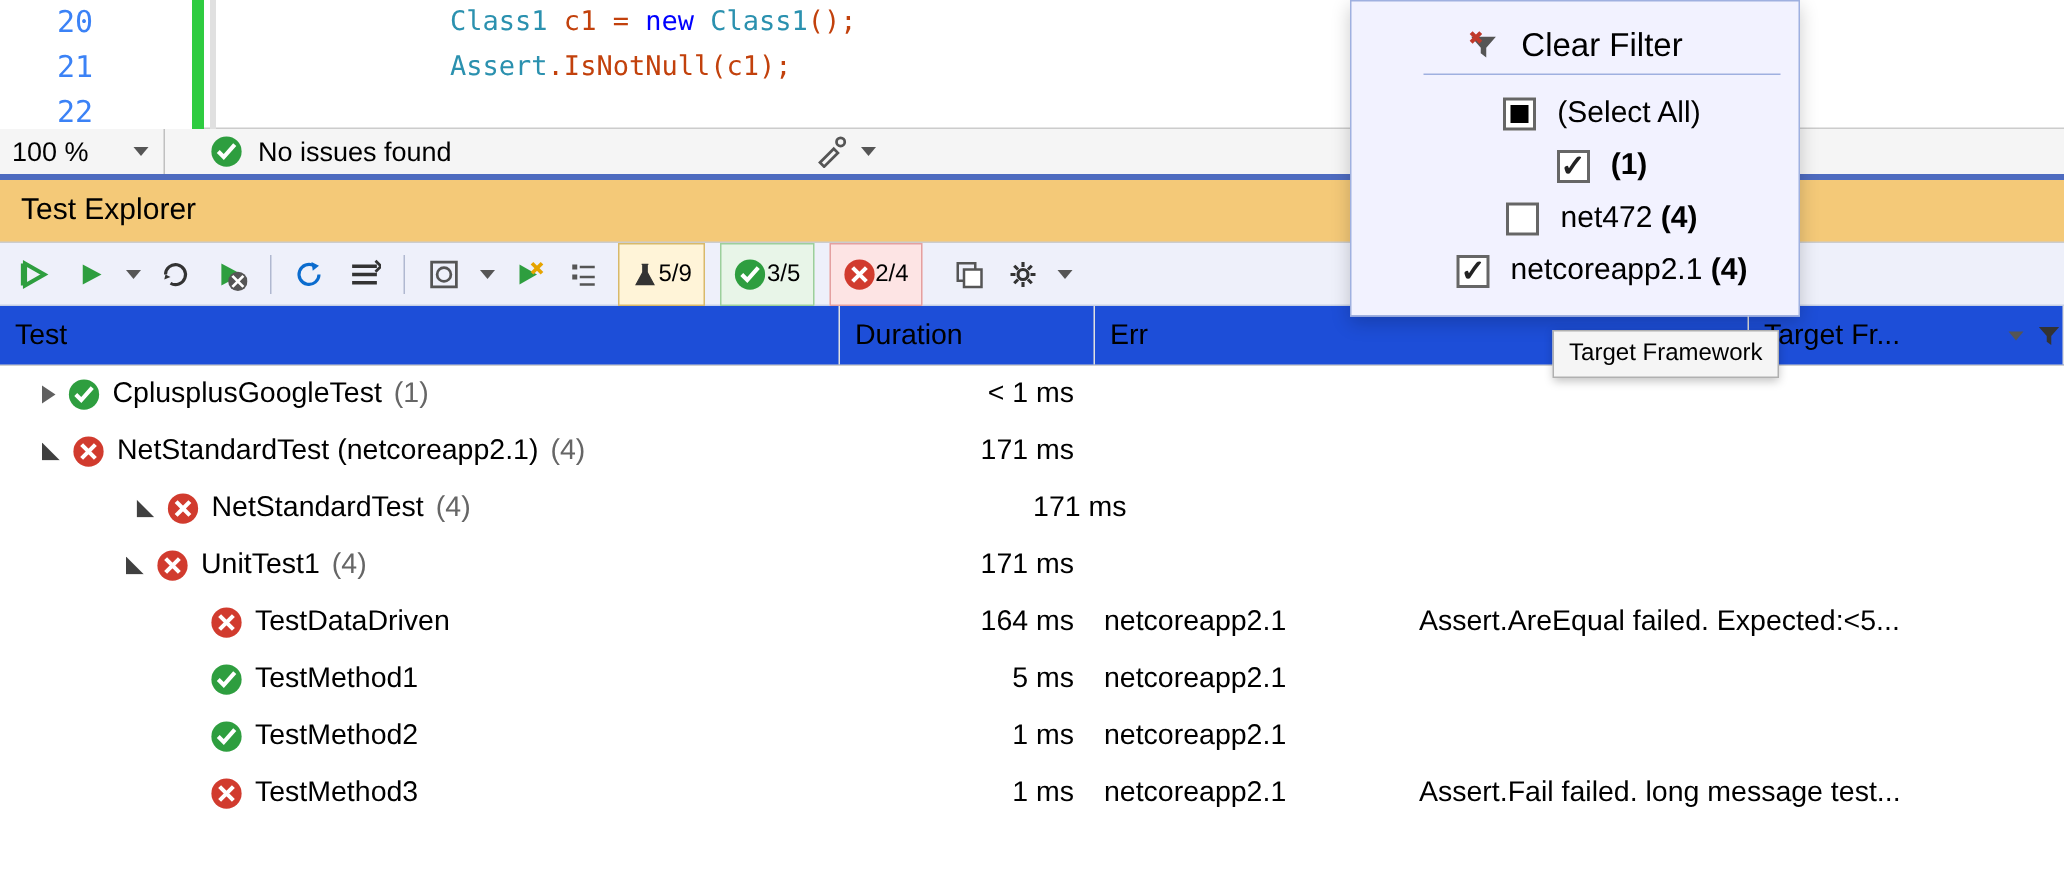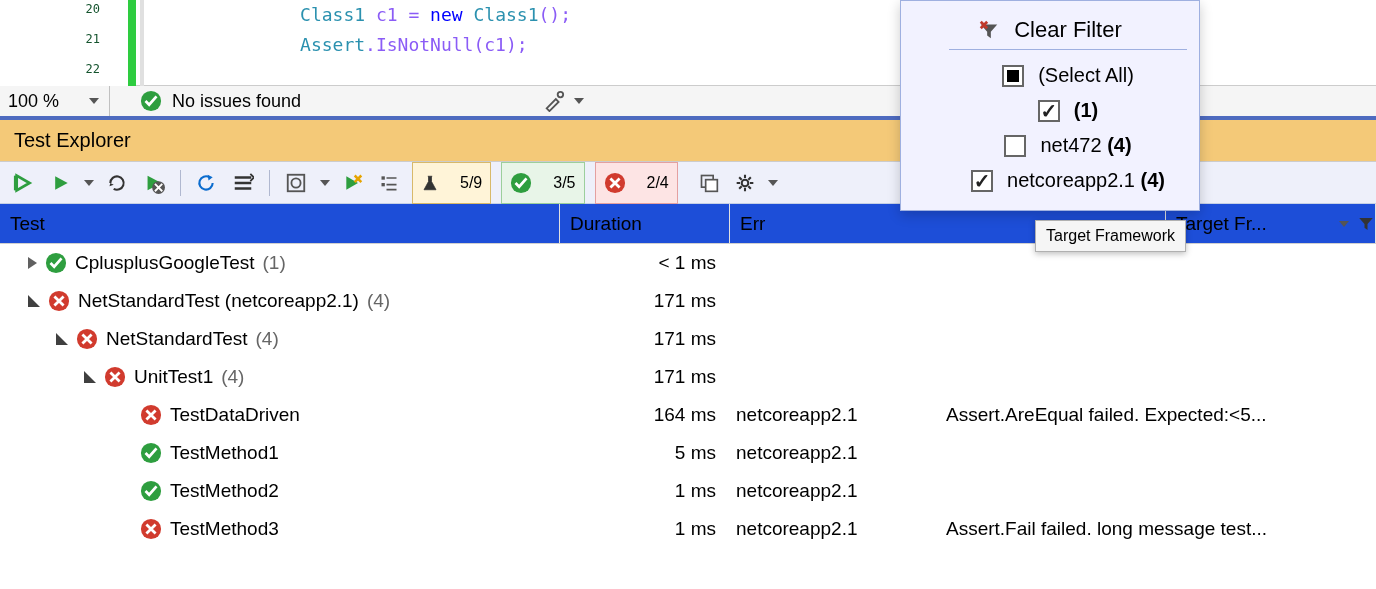--- a/index.html
+++ b/index.html
@@ -2,45 +2,45 @@
 <html><head>
 <meta charset="utf-8">
 <style>
   * { box-sizing: border-box; }
   html, body { margin: 0; padding: 0; font-family: "Segoe UI", Arial, sans-serif; font-size: 16px; background: #fff; color: #000; }
   body { width: 1376px; height: 589px; overflow: hidden; position: relative; }
 
   
   .editor { background: #fff; border-bottom: 1px solid #ccc; position: relative; height: 86px; }
   .gutter { position: absolute; left: 0; top: 0; width: 130px; height: 86px; background: #fff; }
-  .ln { position: absolute; width: 100px; text-align: right; color: #14532d; font-family: Consolas, monospace; font-size: 12px; }
+  .ln { position: absolute; width: 100px; text-align: center; color: #3b82f6; font-family: Consolas, monospace; font-size: 20px; }
   .ln20 { top: 2px; } .ln21 { top: 32px; } .ln22 { top: 62px; }
   .change-bar { position: absolute; left: 128px; top: 0; width: 8px; height: 86px; background: #2ecc40; }
   .outline-bar { position: absolute; left: 140px; top: 0; width: 4px; height: 86px; background: #e0e0e0; }
   .code { position: absolute; left: 170px; top: 0; font-family: Consolas, monospace; font-size: 18px; line-height: 30px; }
   .code-line { white-space: pre; height: 30px; }
   .kw { color: #0000ff; }
   .type { color: #2b91af; }
-  .mtxt { color: #8b5cf6; }
+  .mtxt { color: #c2410c; }
 
   
   .statusbar { display: flex; align-items: center; height: 34px; background: #f5f5f5; border-bottom: 4px solid #4e6bbf; font-size: 18px; }
   .zoom { width: 110px; padding-left: 8px; border-right: 1px solid #c0c0c0; height: 100%; display: flex; align-items: center; position: relative; }
   .zoom-caret { position: absolute; right: 10px; }
   .issues { display: flex; align-items: center; gap: 10px; padding-left: 30px; flex: 0 0 320px; }
   .brush-area { display: flex; align-items: center; gap: 6px; padding-left: 20px; }
 
   
   .te-header { background: #f4c978; height: 42px; display: flex; align-items: center; padding-left: 14px; font-size: 20px; border-bottom: 1px solid #ccc; }
 
   
   .te-toolbar { background: #eef0fa; height: 42px; display: flex; align-items: center; padding-left: 10px; gap: 10px; border-bottom: 1px solid #c6d0e5; }
   .tb-sep { width: 1px; height: 26px; background: #b0b8d0; margin: 0 2px; }
   .tb-btn { display: inline-flex; align-items: center; justify-content: center; min-width: 24px; height: 28px; cursor: pointer; padding: 0 3px; }
-  .counter { display: inline-flex; align-items: center; gap: 21px; padding: 14px 8px; height: 42px; }
+  .counter { display: inline-flex; align-items: center; gap: 0; padding: 14px 8px; height: 42px; }
   .counter.flask { background: #fff4d8; border: 1px solid #d8b96a; }
   .counter.pass  { background: #e8f5e8; border: 1px solid #9ccf9c; }
   .counter.fail  { background: #fde4e4; border: 1px solid #e4a0a0; }
 
   
   .col-headers { display: flex; height: 40px; align-items: center; border-bottom: 1px solid #d0d0d0; background: #1d4ed8; font-size: 19px; position: relative; }
   .col { padding-left: 10px; height: 100%; display: flex; align-items: center; border-right: 1px solid #e0e0e0; }
   .col-test { width: 560px; }
   .col-dur  { width: 170px; }
   .col-tf   { width: 210px; position: relative; }
@@ -48,21 +48,21 @@
   .col-tf-inner { display: flex; align-items: center; width: 100%; gap: 8px; }
 
   
   .tree { font-size: 19px; }
   .row { display: flex; height: 38px; align-items: center; }
   .cell-test { width: 560px; display: flex; align-items: center; gap: 8px; }
   .cell-dur  { width: 170px; text-align: right; padding-right: 14px; }
   .cell-tf   { width: 210px; padding-left: 6px; }
   .cell-err  { flex: 1; padding-left: 6px; white-space: nowrap; overflow: hidden; text-overflow: ellipsis; }
   .indent0 { padding-left: 28px; }
-  .indent2 { padding-left: 56px; }
+  .indent2 { padding-left: 56px; margin-left: 35px; }
   .indent3 { padding-left: 84px; }
   .indent4 { padding-left: 120px; }
 
   
   .tri { width: 0; height: 0; display: inline-block; }
   .tri.right { border-top: 6px solid transparent; border-bottom: 6px solid transparent; border-left: 9px solid #606060; }
   .tri.down45 { width: 12px; height: 12px; border: none; background: #404040; clip-path: polygon(0 0, 100% 100%, 0 100%); }
 
   svg { display: block; }
   .ico-pass { width: 22px; height: 22px; }

